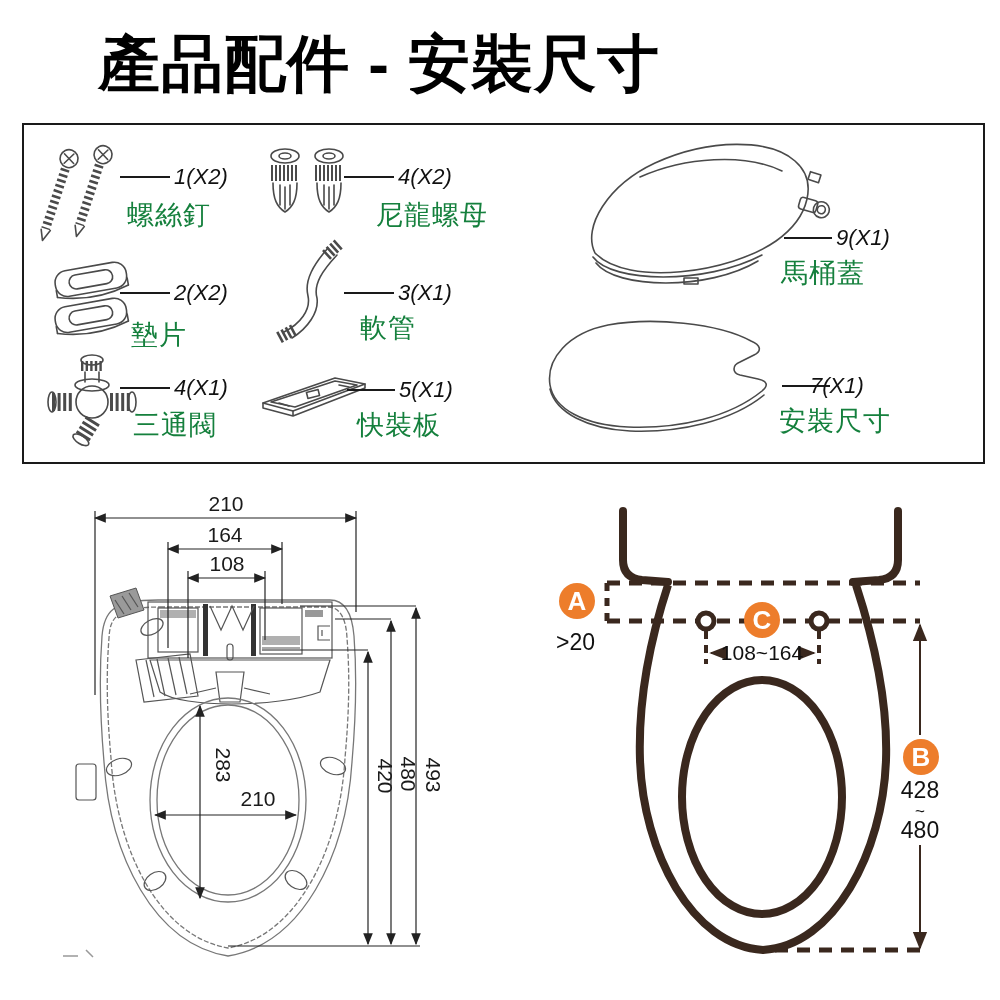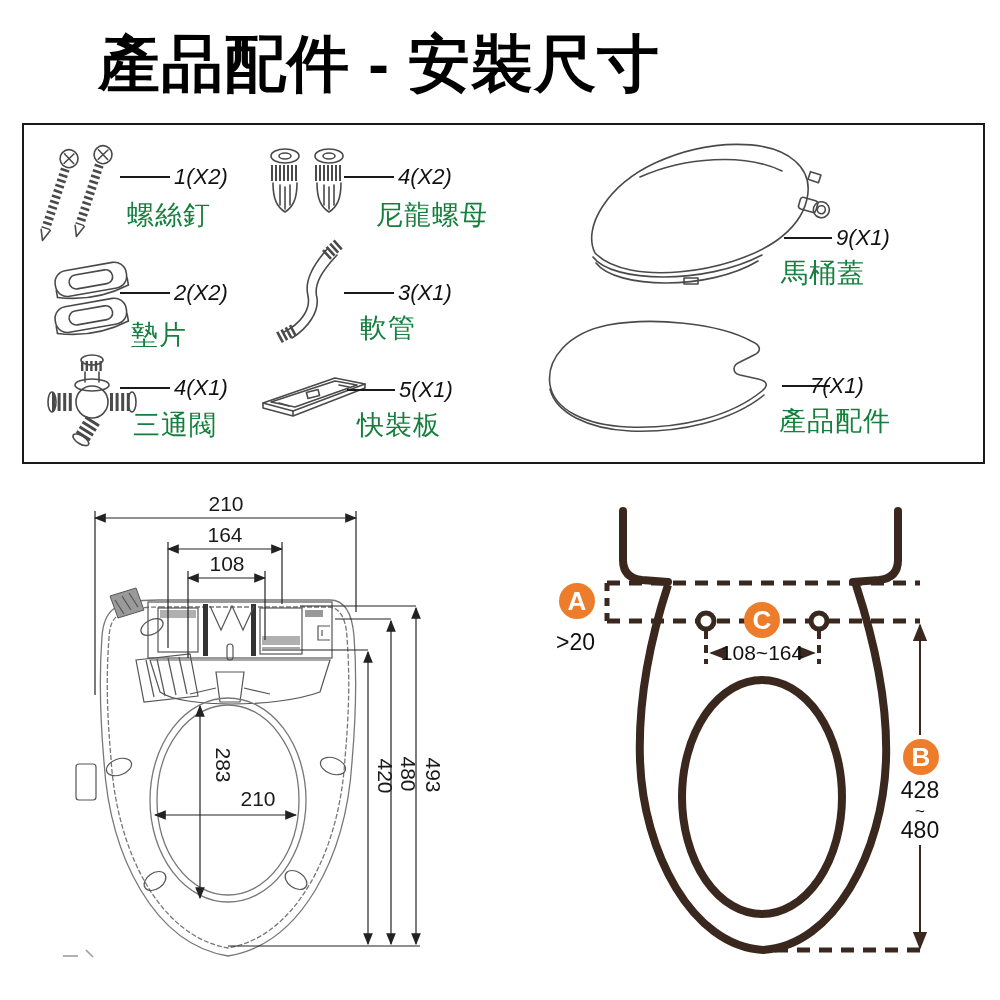--- a/index.html
+++ b/index.html
@@ -156,21 +156,21 @@
   <div class="abs leader" style="left:784px;top:237px;width:48px"></div>
   <span class="abs qty" style="left:836px;top:225px">9(X1)</span>
   <span class="abs pname" style="left:781px;top:255px">馬桶蓋</span>
 
   <svg class="abs" style="left:540px;top:315px" width="246" height="126" viewBox="0 0 246 126">
     <path class="icon" d="M68,10 C28,18 6,44 10,70 C14,94 44,110 88,112 C140,114 190,102 222,76 C229,70 227,66 218,64 L200,60 C192,58 192,50 200,47 L214,40 C222,36 221,30 211,26 C178,8 112,2 68,10 Z"></path>
     <path class="icon" d="M10,74 C16,98 48,114 90,116 C140,118 192,106 224,80"></path>
   </svg>
   <div class="abs leader" style="left:782px;top:385px;width:48px"></div>
   <span class="abs qty" style="left:810px;top:373px">7(X1)</span>
-  <span class="abs pname" style="left:779px;top:403px">產品配件</span>
+  <span class="abs pname" style="left:779px;top:403px">安裝尺寸</span>
 
   <svg class="abs" style="left:40px;top:485px" width="440" height="500" viewBox="40 485 440 500">
     <defs>
       <marker id="arrL" viewBox="0 0 10 10" refX="9" refY="5" markerWidth="10" markerHeight="10" orient="auto-start-reverse">
         <path d="M0,1 L10,5 L0,9 Z" fill="#222"></path>
       </marker>
     </defs>
 
     <path class="body-ln" d="M158,600 L330,600 C344,600 352,612 354,636 C357,676 356,716 352,762 C346,856 302,944 228,956 C154,944 110,856 104,762 C100,716 99,676 102,636 C104,612 112,600 158,600 Z"></path>
     <path class="body-ln" stroke-dasharray="5 2" d="M160,607 L328,607 C339,607 346,617 347,638 C350,676 349,714 345,758 C340,848 298,936 228,948 C158,936 116,848 111,758 C107,714 106,676 109,638 C110,617 117,607 160,607 Z"></path>

